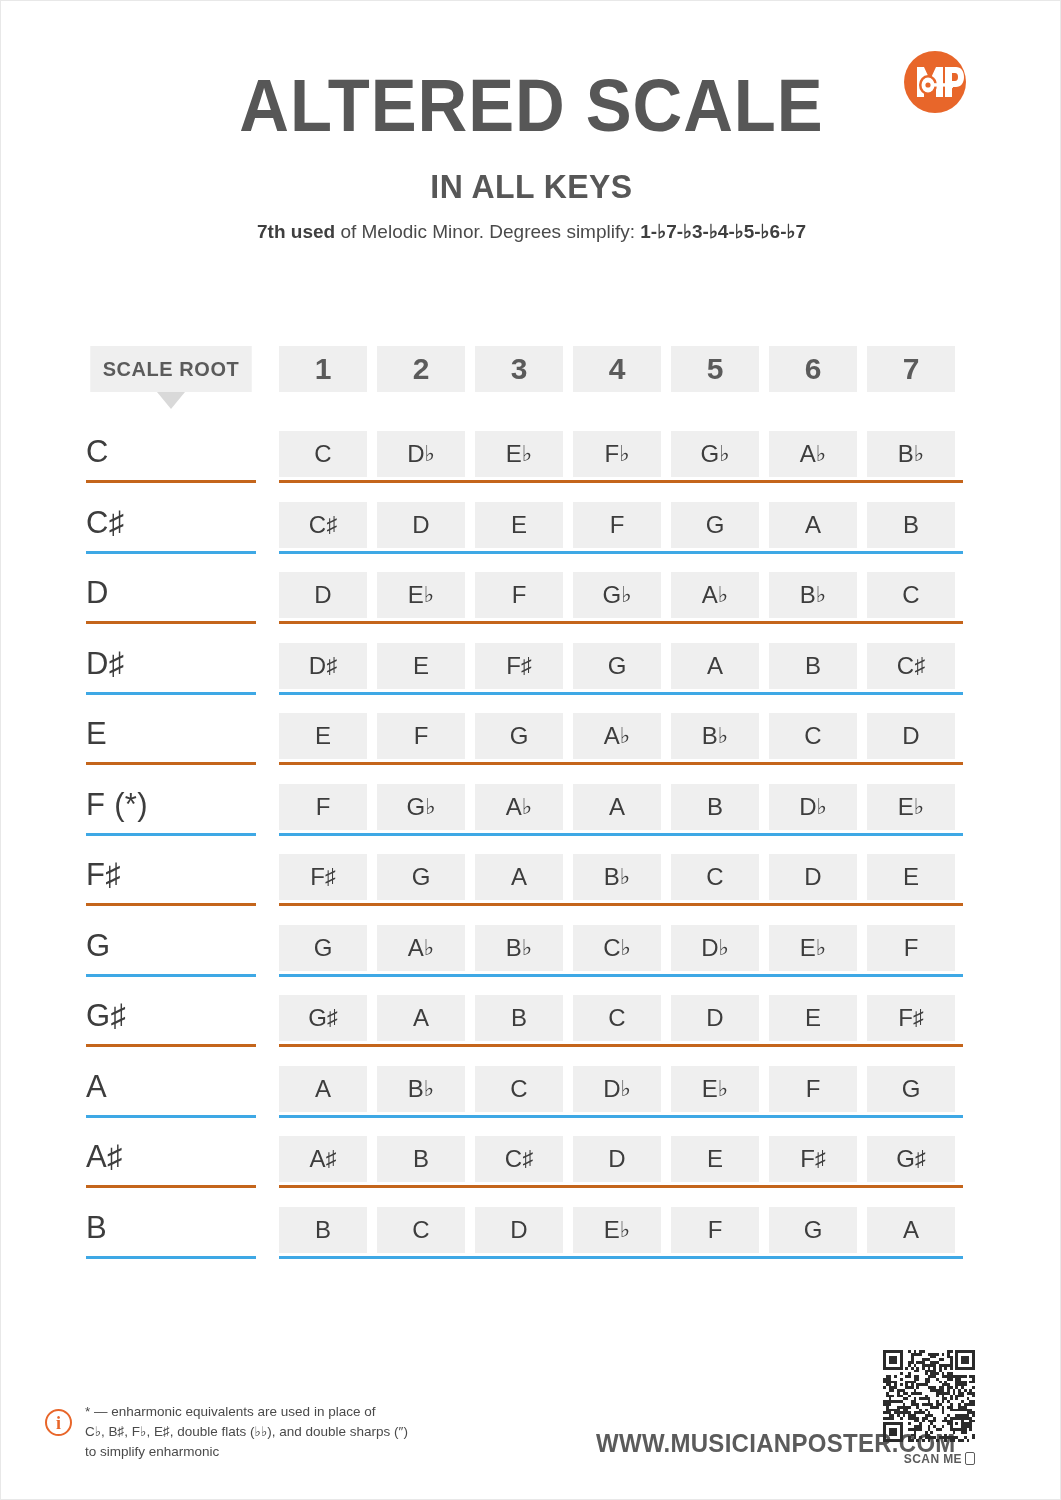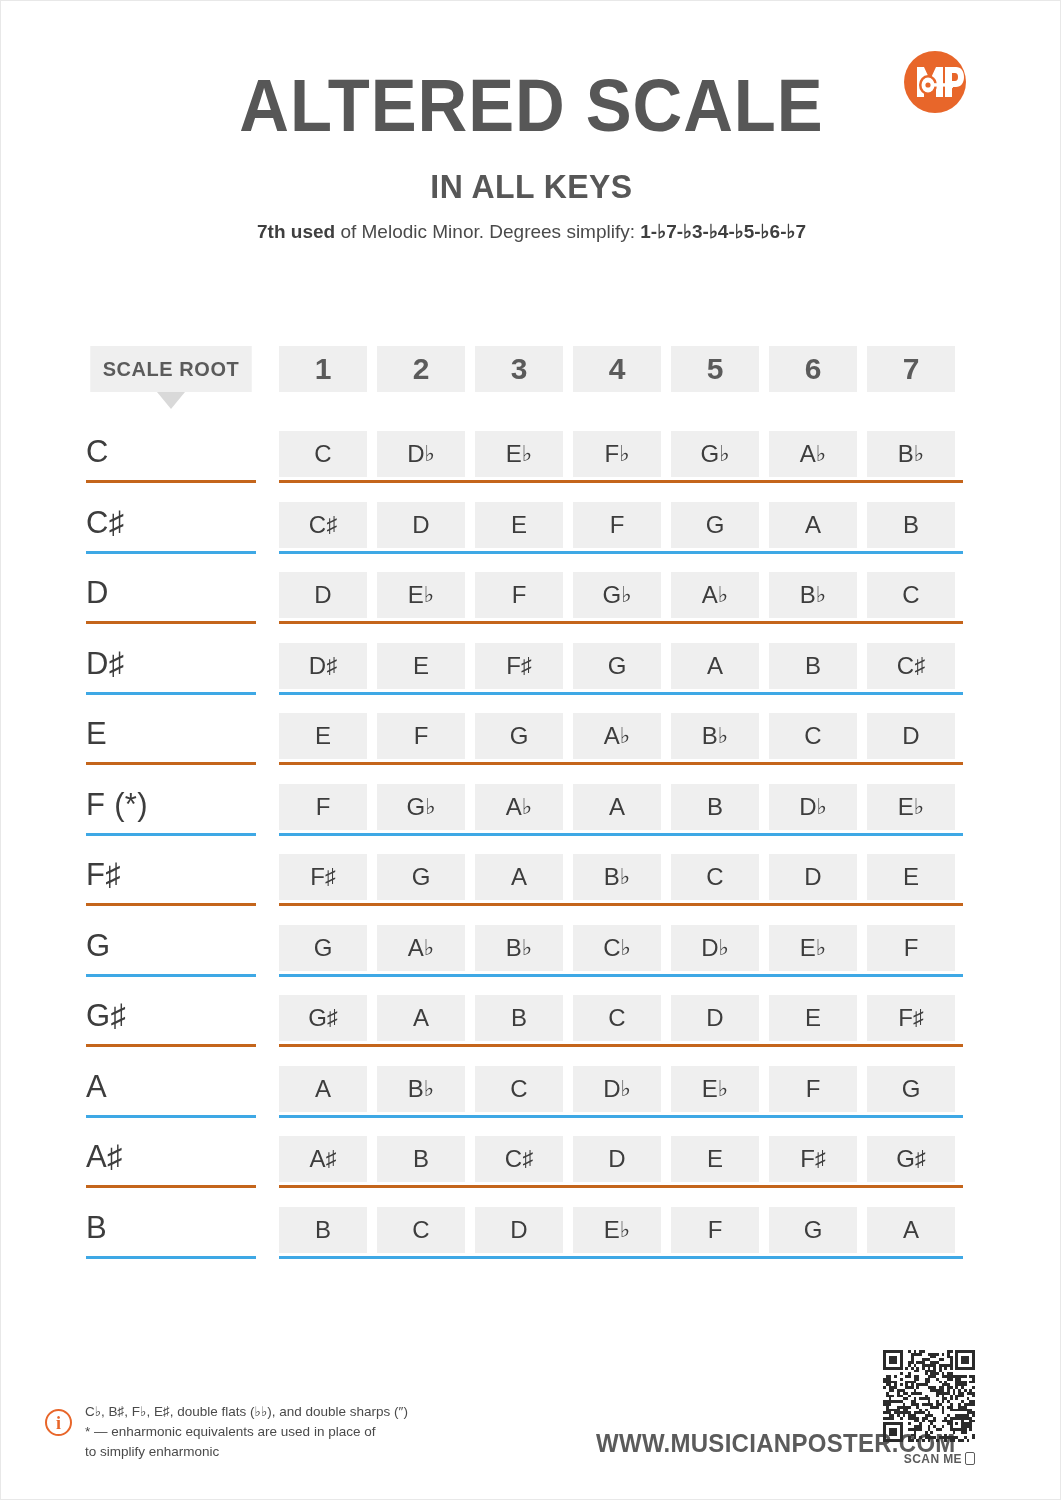--- a/index.html
+++ b/index.html
@@ -409,22 +409,22 @@
         <div class="cell" style="left: 670px; top: 1205.5px;">F</div>
         <div class="cell" style="left: 768px; top: 1205.5px;">G</div>
         <div class="cell" style="left: 866px; top: 1205.5px;">A</div>
         <div class="cells-rule" style="top: 1254.5px; background: rgb(62, 168, 229);"></div>
       </div>
   </div>
 
   <div id="footer"></div>
   <div id="info-icon">i</div>
   <div id="footnote">
+    <div>* — enharmonic equivalents are used in place of</div>
     <div>C♭, B♯, F♭, E♯, double flats (♭♭), and double sharps (″)</div>
-    <div>* — enharmonic equivalents are used in place of</div>
     <div>to simplify enharmonic</div>
   </div>
   <div id="site">WWW.MUSICIANPOSTER.COM</div>
   <div id="qr"><svg width="92" height="92" viewBox="0 0 33 33" shape-rendering="crispEdges">
         <g fill="#2b2b2b">
           <rect x="0" y="0" width="1" height="1"></rect>
           <rect x="1" y="0" width="1" height="1"></rect>
           <rect x="2" y="0" width="1" height="1"></rect>
           <rect x="3" y="0" width="1" height="1"></rect>
           <rect x="4" y="0" width="1" height="1"></rect>

